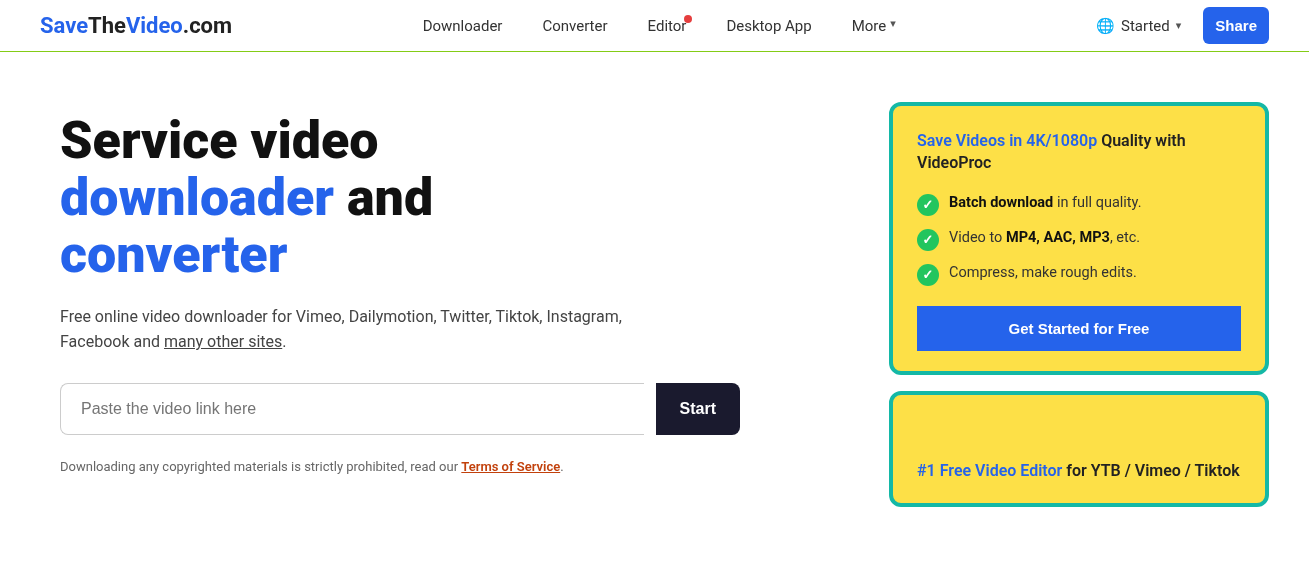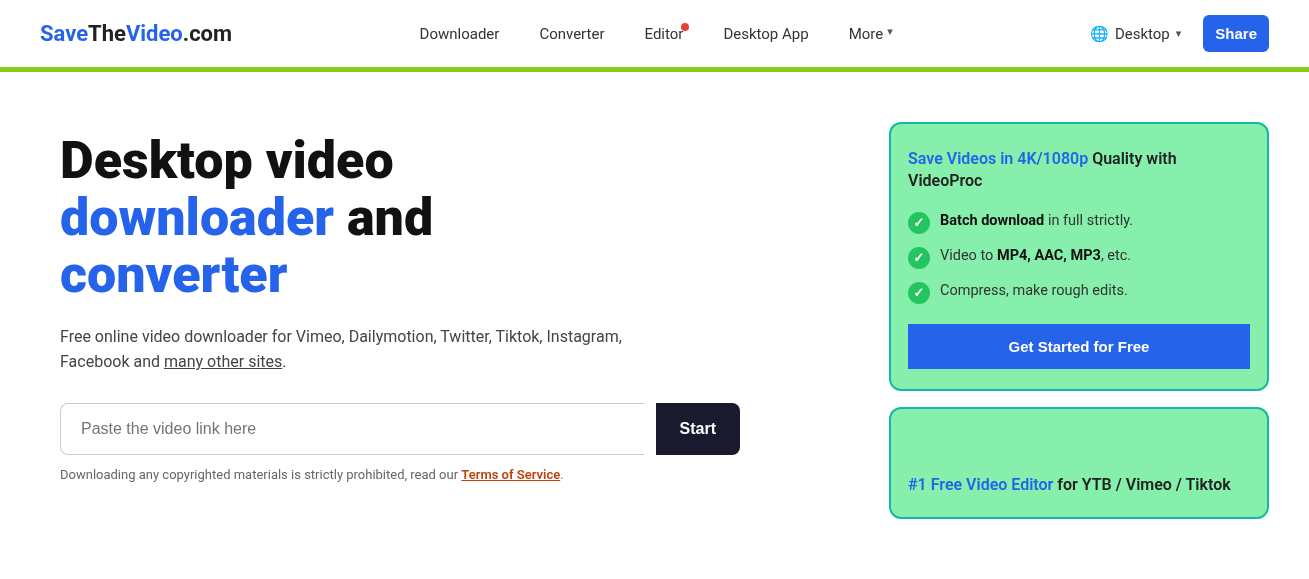--- a/index.html
+++ b/index.html
@@ -3,22 +3,22 @@
   <meta charset="utf-8">
   <style>
     * { box-sizing: border-box; margin: 0; padding: 0; }
     body { font-family: -apple-system, BlinkMacSystemFont, 'Segoe UI', Roboto, sans-serif; background: #fff; color: #222; }
 
     
     .navbar {
       display: flex;
       align-items: center;
       padding: 0 40px;
-      height: 72px;
-      border-bottom: 5px solid #84cc16;
+      height: 52px;
+      border-bottom: 1px solid #84cc16;
       gap: 32px;
     }
     .logo {
       font-size: 22px;
       font-weight: 700;
       white-space: nowrap;
       text-decoration: none;
       color: #222;
     }
     .logo-save { color: #2563eb; }
@@ -120,21 +120,21 @@
     }
     .hero-desc a {
       color: #444;
       text-decoration: underline;
     }
 
     .search-bar {
       display: flex;
       gap: 12px;
       max-width: 680px;
-      margin-bottom: 12px;
+      margin-bottom: 24px;
     }
     .search-input {
       flex: 1;
       border: 1.5px solid #ccc;
       border-right: none;
       border-radius: 8px 0 0 8px;
       padding: 16px 20px;
       font-size: 16px;
       color: #888;
       outline: none;
@@ -165,24 +165,24 @@
     .right-col {
       width: 380px;
       flex-shrink: 0;
       display: flex;
       flex-direction: column;
       gap: 16px;
       padding-top: 10px;
     }
 
     .card {
-      background: #86efac;
-      border: 2px solid #14b8a6;
+      background: #fde047;
+      border: 4px solid #14b8a6;
       border-radius: 12px;
-      padding: 24px 17px 20px;
+      padding: 24px 24px 20px;
     }
 
     .card-title {
       font-size: 16px;
       font-weight: 600;
       color: #222;
       margin-bottom: 18px;
       line-height: 1.4;
     }
     .card-title .blue { color: #2563eb; }
@@ -265,32 +265,32 @@
     </a>
     <a class="nav-link nav-more" href="#">
       <span>More</span>
       <span class="chevron">▾</span>
     </a>
   </div>
 
   <div class="nav-right">
     <div class="lang-selector">
       <span>🌐</span>
-      <span>Desktop</span>
+      <span>Started</span>
       <span class="chevron">▾</span>
     </div>
     <button class="share-btn">Share</button>
   </div>
 </nav>
 
 <div class="main">
 
   <div class="left-col">
     <h1 class="hero-title">
-      <span class="black">Desktop video</span><br>
+      <span class="black">Service video</span><br>
       <span class="blue">downloader</span><span class="black"> and</span><br>
       <span class="blue">converter</span>
     </h1>
 
     <p class="hero-desc">
       <span>Free online video downloader for Vimeo, Dailymotion, Twitter, Tiktok, Instagram, Facebook and </span><a href="#">many other sites</a><span>.</span>
     </p>
 
     <div class="search-bar">
       <input class="search-input" type="text" placeholder="Paste the video link here" style="">
@@ -305,21 +305,21 @@
   <div class="right-col">
 
     <div class="card">
       <p class="card-title">
         <span class="blue">Save Videos in 4K/1080p</span><span> Quality with VideoProc</span>
       </p>
 
       <ul class="feature-list">
         <li class="feature-item">
           <span class="check-icon">✓</span>
-          <span><strong>Batch download</strong><span> in full strictly.</span></span>
+          <span><strong>Batch download</strong><span> in full quality.</span></span>
         </li>
         <li class="feature-item">
           <span class="check-icon">✓</span>
           <span>Video to <strong>MP4, AAC, MP3</strong>, etc.</span>
         </li>
         <li class="feature-item">
           <span class="check-icon">✓</span>
           <span>Compress, make rough edits.</span>
         </li>
       </ul>

